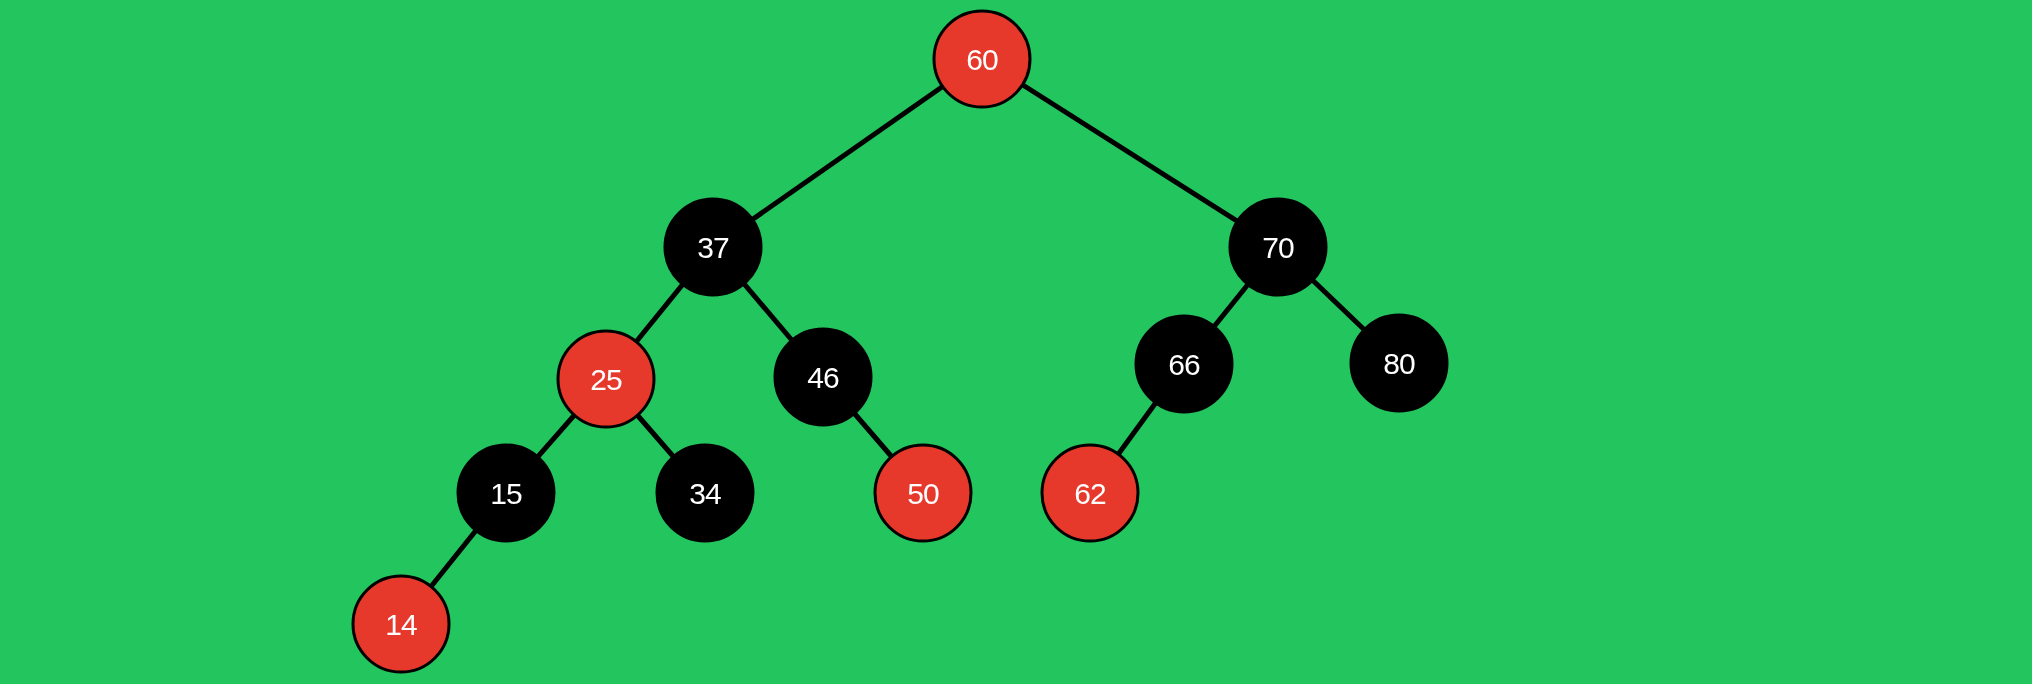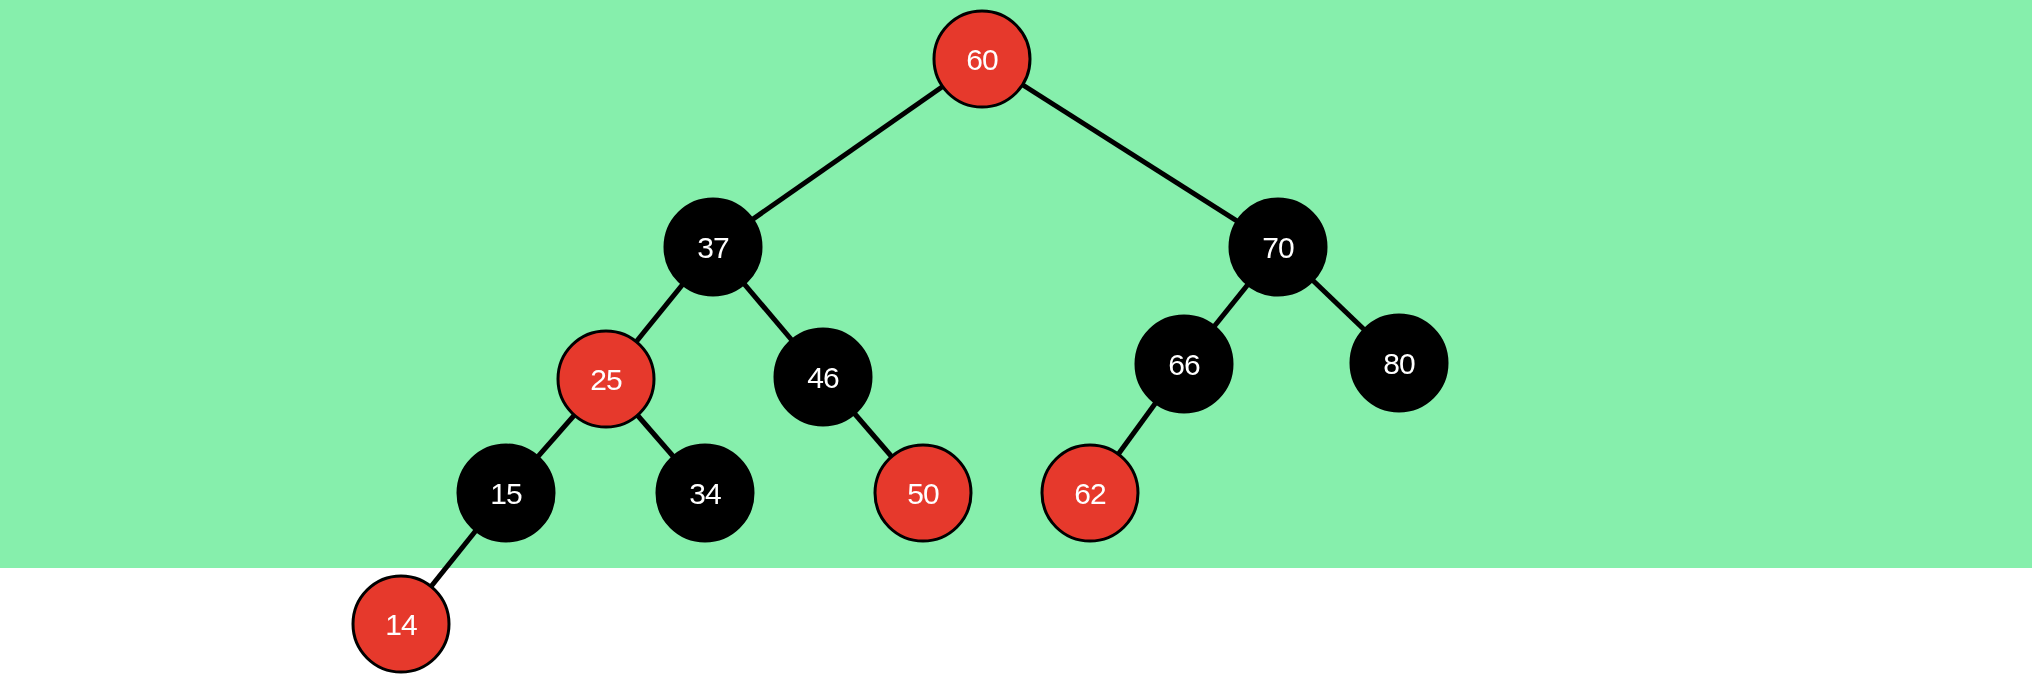--- a/index.html
+++ b/index.html
@@ -7,22 +7,22 @@
     padding: 0;
     background: #ffffff;
     width: 2032px;
     height: 684px;
     overflow: hidden;
     font-family: "Liberation Sans", sans-serif;
   }
   #canvas-wrap {
     position: relative;
     width: 2032px;
-    height: 568px;
-    background: #86efac;
+    height: 684px;
+    background: #22c55e;
   }
   svg { display: block; }
   .tree-edge {
     stroke-linecap: butt;
   }
   .tree-node-circle {
     stroke-width: 3px;
   }
   .tree-node-label {
     font-family: "Liberation Sans", sans-serif;

